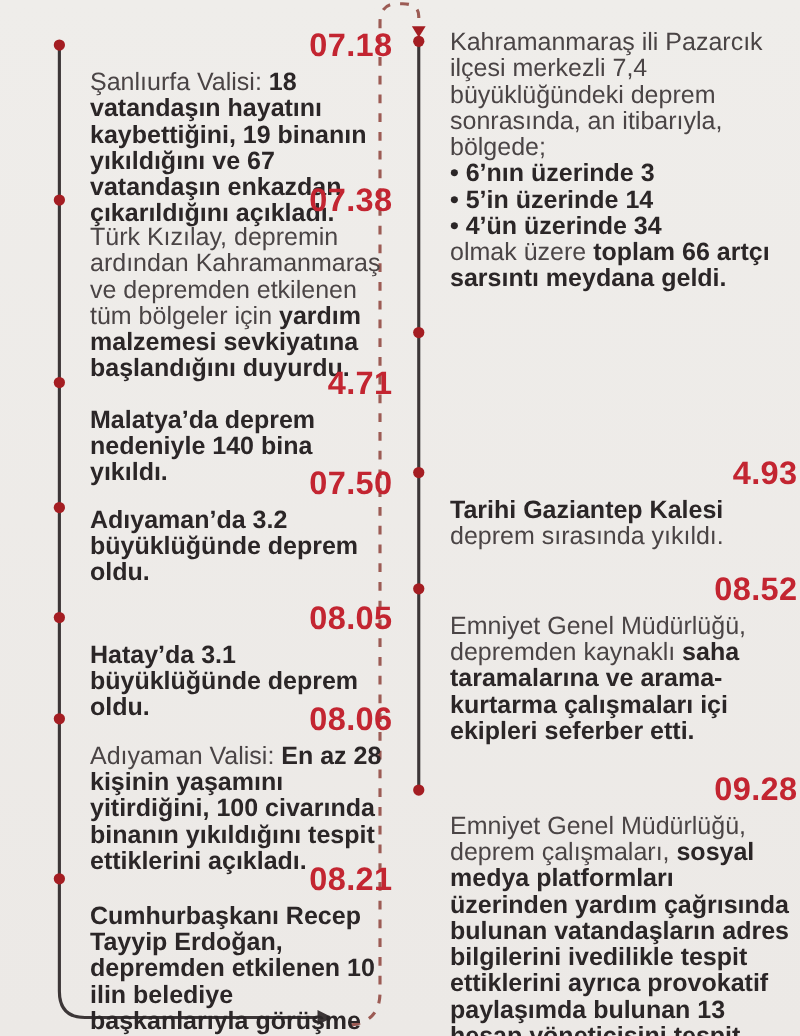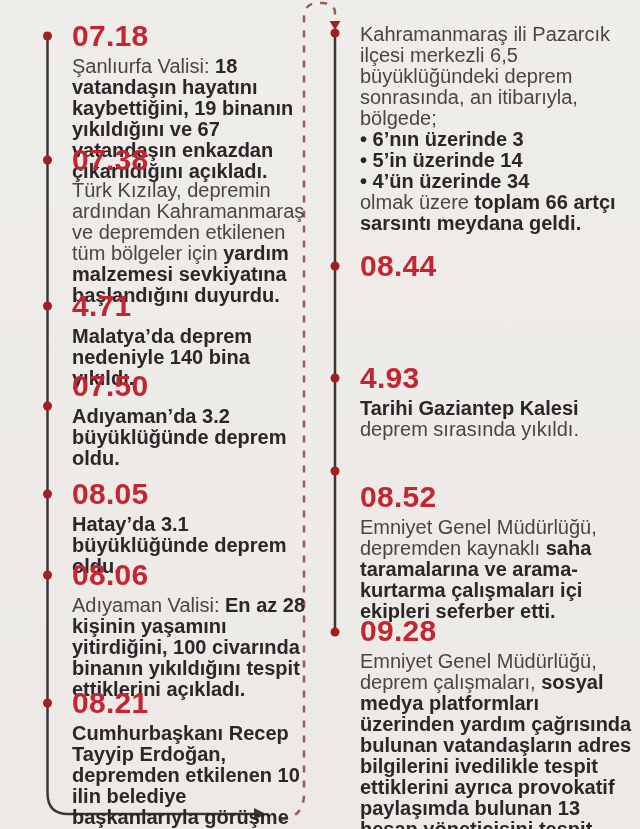--- a/index.html
+++ b/index.html
@@ -10,25 +10,26 @@
     background-image:linear-gradient(180deg,#efedea 0%,#ece9e6 100%);
     overflow:hidden;
     font-family:"Liberation Sans",sans-serif;
   }
   .timeline-svg{position:absolute;left:0;top:0;pointer-events:none;}
   .entry{position:absolute;}
   .entry.left{left:72px;width:242px;}
   .entry.right{left:360px;width:278px;}
   .time{
     margin:0;
-    font-size:30px;
+    font-size:26px;
     line-height:28px;
     font-weight:700;
     color:#c32531;
     letter-spacing:.3px;
+    text-align:right;
   }
   .body{
     margin:6px 0 0 0;
     font-size:20px;
     line-height:21px;
     color:#4a4445;
     font-weight:400;
     white-space:pre-line;
   }
   .body .bold{font-weight:700;color:#2b2627;}
@@ -88,34 +89,33 @@
   <div class="entry left" style="top:561px">
     <h3 class="time">08.06</h3>
     <p class="body"><span>Adıyaman Valisi: </span><span class="bold">En az 28 kişinin yaşamını yitirdiğini, 100 civarında binanın yıkıldığını tespit ettiklerini açıkladı.</span></p>
   </div>
   <div class="entry left" style="top:689px">
     <h3 class="time">08.21</h3>
     <p class="body"><span class="bold">Cumhurbaşkanı Recep Tayyip Erdoğan, depremden etkilenen 10 ilin belediye başkanlarıyla görüşme gerçekleştirdi.</span></p>
   </div>
 
   <div class="entry right" style="top:18px">
-    <p class="body"><span>Kahramanmaraş ili Pazarcık ilçesi merkezli 6,5 büyüklüğündeki deprem sonrasında, an itibarıyla, bölgede;
+    <p class="body"><span>Kahramanmaraş ili Pazarcık ilçesi merkezli 7,4 büyüklüğündeki deprem sonrasında, an itibarıyla, bölgede;
 </span><span class="bold">• 6’nın üzerinde 3
 • 5’in üzerinde 14
 • 4’ün üzerinde 34
 </span><span>olmak üzere </span><span class="bold">toplam 66 artçı sarsıntı meydana geldi.</span></p>
   </div>
   <div class="entry right" style="top:252px">
-    <h3 class="time">08.44</h3>
   </div>
   <div class="entry right" style="top:364px">
     <h3 class="time">4.93</h3>
     <p class="body"><span class="bold">Tarihi Gaziantep Kalesi</span><span> deprem sırasında yıkıldı.</span></p>
   </div>
-  <div class="entry right" style="top:483px">
+  <div class="entry right" style="top:457px">
     <h3 class="time">08.52</h3>
     <p class="body"><span>Emniyet Genel Müdürlüğü, depremden kaynaklı </span><span class="bold">saha taramalarına ve arama-kurtarma çalışmaları içi ekipleri seferber etti.</span></p>
   </div>
   <div class="entry right" style="top:617px">
     <h3 class="time">09.28</h3>
     <p class="body"><span>Emniyet Genel Müdürlüğü, deprem çalışmaları, </span><span class="bold">sosyal medya platformları üzerinden yardım çağrısında bulunan vatandaşların adres bilgilerini ivedilikle tespit ettiklerini ayrıca provokatif paylaşımda bulunan 13 hesap yöneticisini tespit ettiklerini açıkladı.</span></p>
   </div>
 
 </div>
 

